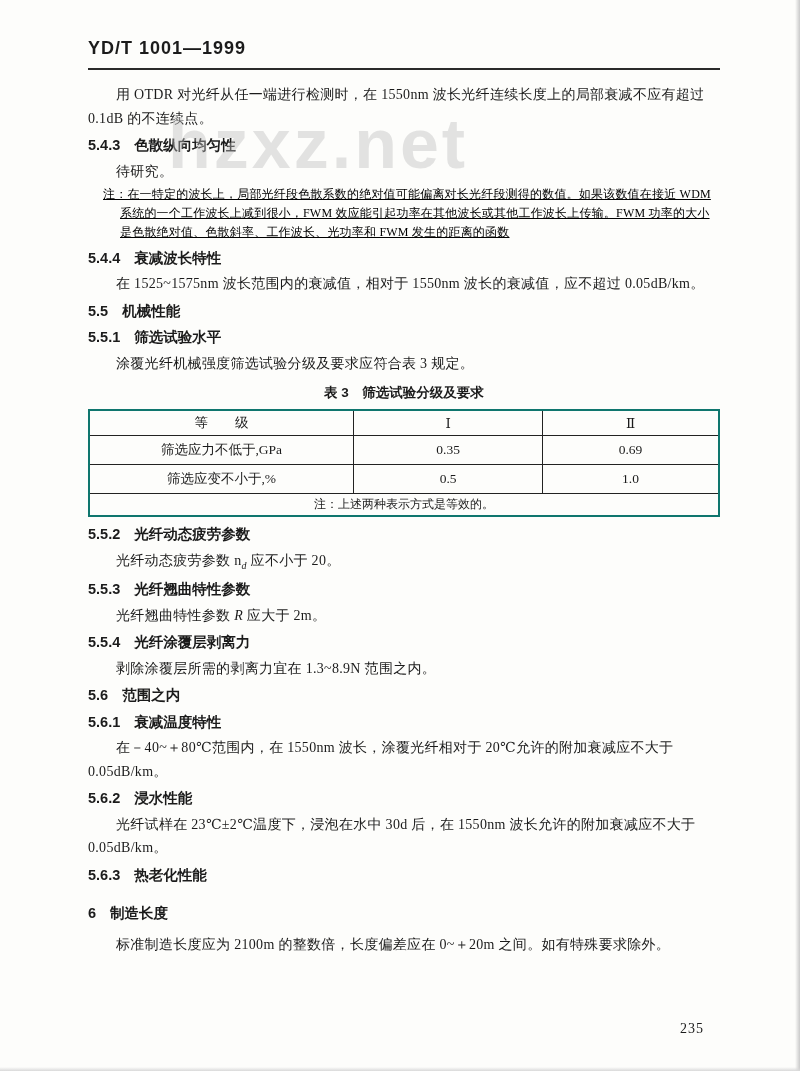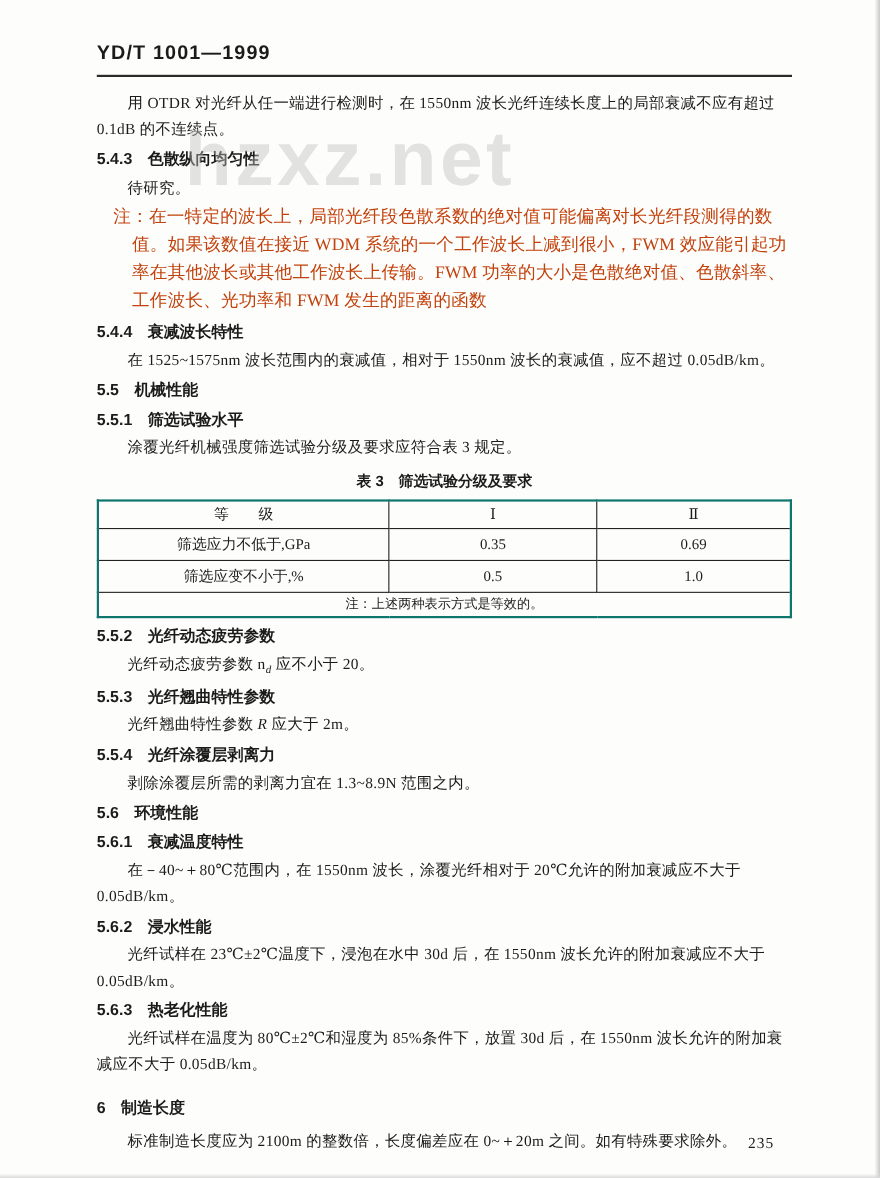--- a/index.html
+++ b/index.html
@@ -29,41 +29,41 @@
     font-weight:bold; font-size:18px; letter-spacing:1px;
     padding-bottom:9px; border-bottom:2px solid #2a2a2a; margin-bottom:13px;
   }
   .para { font-size:14px; line-height:1.68; letter-spacing:0.3px; text-indent:2em; margin:0 0 2px 0; }
   .h {
     font-family:"Liberation Sans","DejaVu Sans",sans-serif;
     font-weight:bold; font-size:14.5px; line-height:1.55; margin:4px 0 3px 0;
   }
   .h .num { margin-right:14px; }
   .note {
-    font-size:16px; line-height:1.58; letter-spacing:0.2px;
-    padding-left:32px; text-indent:-17px; margin:2px 0 5px 0; color:#c2410c;
+    font-size:12px; line-height:1.58; letter-spacing:0.2px;
+    padding-left:32px; text-indent:-17px; margin:2px 0 5px 0; color:#000000;text-decoration:underline;
   }
   .tbl-caption {
     text-align:center; font-family:"Liberation Sans","DejaVu Sans",sans-serif;
     font-weight:bold; font-size:13.5px; margin:9px 0 7px 0;
   }
   table.t3 {
     width:100%; border-collapse:collapse; border:2px solid #0f766e;
     font-size:13.5px; margin-bottom:6px;
   }
   .t3 col.c1 { width:42%; } .t3 col.c2 { width:30%; } .t3 col.c3 { width:28%; }
   .t3 th, .t3 td { border:1px solid #222; text-align:center; padding:5px 6px; font-weight:normal; }
   .t3 th { padding:3px 6px; }
   .t3 td.note-cell { text-align:center; font-size:12px; padding:2px 8px; }
   sub { font-size:10px; }
   .var { font-style:italic; font-family:"Liberation Serif",serif; }
   .gap-top { margin-top:16px; }
   .gap-top-sm { margin-top:8px; }
   .page-number {
-    position:absolute; right:96px; bottom:22px; z-index:2;
+    position:absolute; right:96px; bottom:34px; z-index:2;
     font-size:14px; letter-spacing:1px; color:#1b1b1b;
   }
 </style>
 </head>
 <body>
 
 <div class="page">
   <div class="watermark">hzxz.net</div>
 
   <div class="content">
@@ -128,36 +128,35 @@
       <span class="num">5.5.3</span><span class="ttl">光纤翘曲特性参数</span>
     </div>
     <p class="para"><span>光纤翘曲特性参数 </span><span class="var">R</span><span> 应大于 2m。</span></p>
 
     <div class="h">
       <span class="num">5.5.4</span><span class="ttl">光纤涂覆层剥离力</span>
     </div>
     <p class="para">剥除涂覆层所需的剥离力宜在 1.3~8.9N 范围之内。</p>
 
     <div class="h">
-      <span class="num">5.6</span><span class="ttl">环境性能</span>
+      <span class="num">5.6</span><span class="ttl">范围之内</span>
     </div>
     <div class="h">
       <span class="num">5.6.1</span><span class="ttl">衰减温度特性</span>
     </div>
     <p class="para">在－40~＋80℃范围内，在 1550nm 波长，涂覆光纤相对于 20℃允许的附加衰减应不大于 0.05dB/km。</p>
 
     <div class="h">
       <span class="num">5.6.2</span><span class="ttl">浸水性能</span>
     </div>
     <p class="para">光纤试样在 23℃±2℃温度下，浸泡在水中 30d 后，在 1550nm 波长允许的附加衰减应不大于 0.05dB/km。</p>
 
     <div class="h">
       <span class="num">5.6.3</span><span class="ttl">热老化性能</span>
     </div>
-    <p class="para">光纤试样在温度为 80℃±2℃和湿度为 85%条件下，放置 30d 后，在 1550nm 波长允许的附加衰减应不大于 0.05dB/km。</p>
 
     <div class="h gap-top">
       <span class="num">6</span><span class="ttl">制造长度</span>
     </div>
     <p class="para gap-top-sm">标准制造长度应为 2100m 的整数倍，长度偏差应在 0~＋20m 之间。如有特殊要求除外。</p>
   </div>
 
   <div class="page-number">235</div>
 
   <div class="edge-right"></div>

